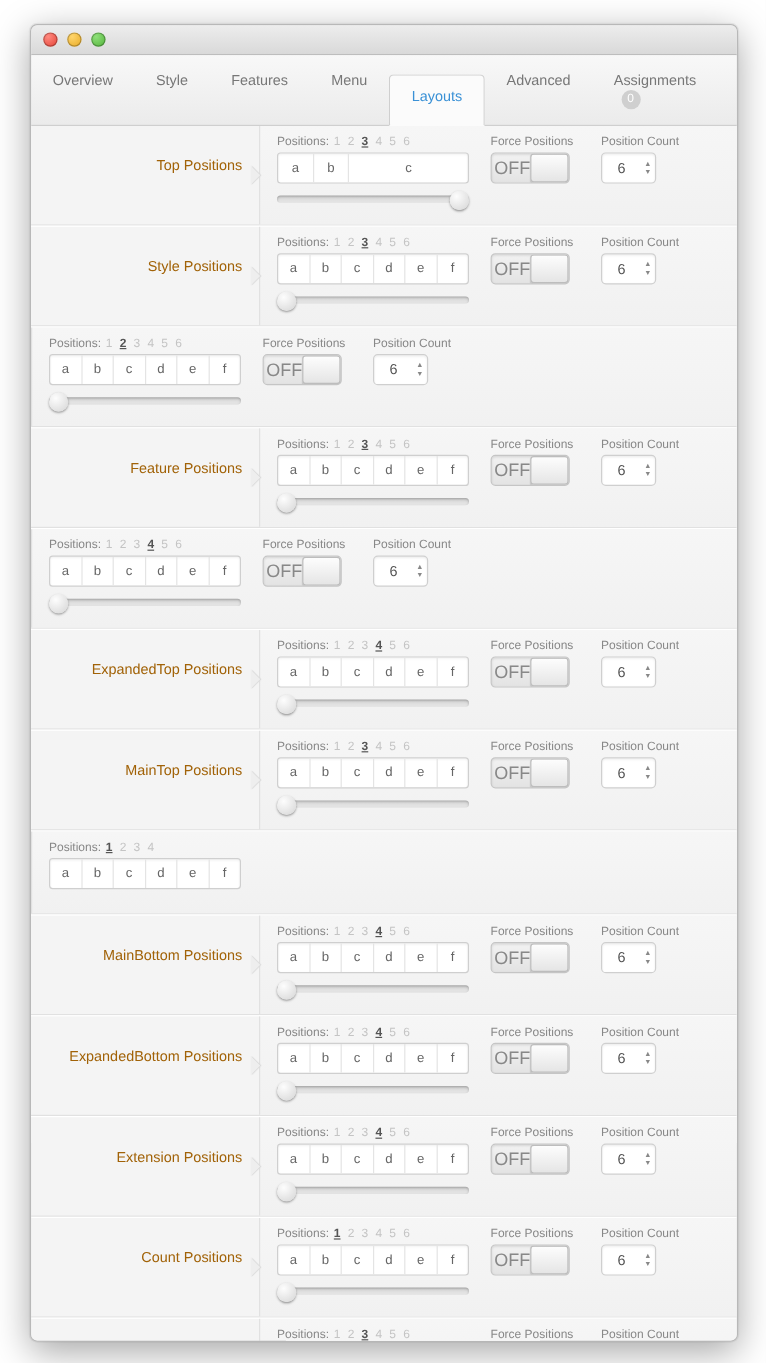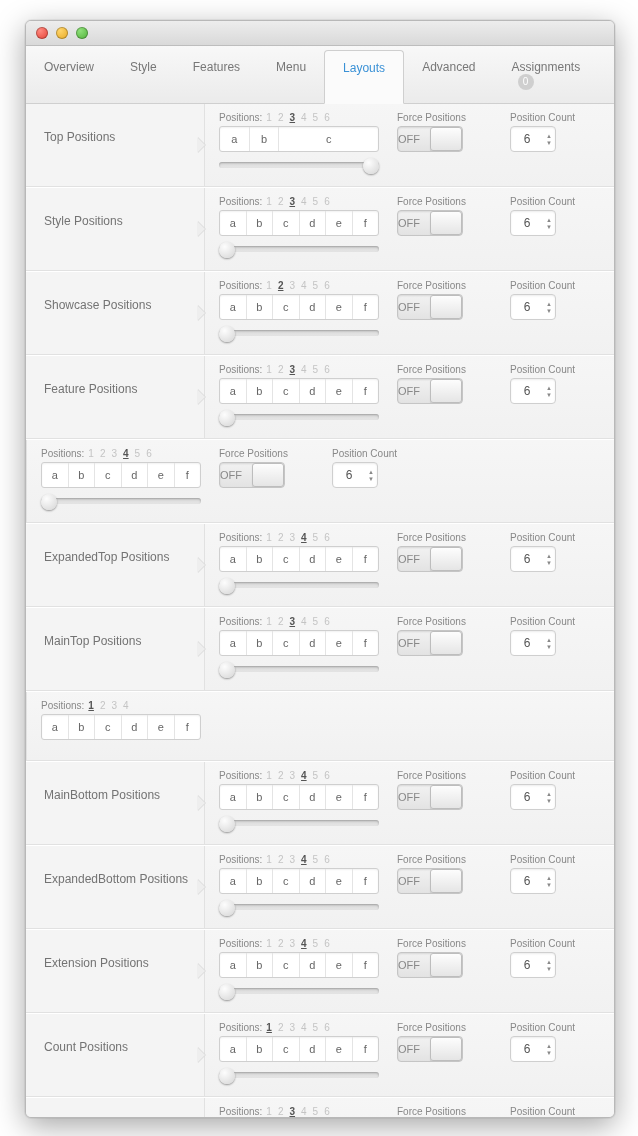--- a/index.html
+++ b/index.html
@@ -5,44 +5,44 @@
   html,body{margin:0;padding:0;background:#fff;font-family:"Helvetica Neue",Helvetica,Arial,sans-serif;font-size:12px;color:#555;}
   .stage{width:638px;height:1136px;position:relative;padding:20px 25px;box-sizing:border-box;}
   .window{width:100%;height:100%;border:1px solid #b8b8b8;border-radius:6px;background:#f0f0f0;box-shadow:0 8px 30px rgba(0,0,0,.35),0 0 0 1px rgba(0,0,0,.05);overflow:hidden;display:flex;flex-direction:column;}
   .titlebar{height:24px;background:linear-gradient(#ededed,#d9d9d9);border-bottom:1px solid #bdbdbd;display:flex;align-items:center;padding-left:10px;gap:8px;}
   .tl-btn{width:12px;height:12px;border-radius:50%;box-shadow:inset 0 0 0 1px rgba(0,0,0,.25);}
   .tl-close{background:radial-gradient(circle at 35% 30%,#ff8a80,#e33e32);}
   .tl-min{background:radial-gradient(circle at 35% 30%,#ffd56b,#e6a823);}
   .tl-max{background:radial-gradient(circle at 35% 30%,#8fe07a,#4fb037);}
   .tabs{display:flex;background:linear-gradient(#f8f8f8,#ebebeb);border-bottom:1px solid #cfcfcf;padding:0;}
   .tab{padding:14px 18px 13px;color:#777;cursor:pointer;position:relative;}
-  .tab.active{color:#3a91d6;background:#fbfbfb;border:1px solid #cfcfcf;border-bottom-color:#fbfbfb;border-radius:4px 4px 0 0;margin-bottom:-1px;margin-top:4px;padding-top:10px;}
+  .tab.active{color:#3a91d6;background:#fbfbfb;border:1px solid #cfcfcf;border-bottom-color:#fbfbfb;border-radius:4px 4px 0 0;margin-bottom:-1px;margin-top:16px;padding-top:10px;}
   .tab .badge{display:inline-block;min-width:16px;height:16px;line-height:16px;font-size:10px;text-align:center;background:#cfcfcf;color:#fff;border-radius:50%;margin-left:6px;}
   .body{flex:1;overflow:auto;background:#f4f4f4;}
   .row{display:flex;border-bottom:1px solid #e1e1e1;border-top:1px solid #fff;min-height:68px;}
   .row:first-child{border-top:none;}
-  .label-col{width:190px;box-sizing:border-box;padding:26px 14px 0 18px;color:#737373;position:relative;}
+  .label-col{width:190px;box-sizing:border-box;padding:26px 14px 0 18px;color:#a16207;position:relative;text-align:right;}
   .label-col::after{content:"";position:absolute;right:-1px;top:50%;margin-top:-8px;width:0;height:0;border-top:8px solid transparent;border-bottom:8px solid transparent;border-left:8px solid #eeeeee;filter:drop-shadow(1px 0 0 #d9d9d9);}
   .ctrl-col{flex:1;display:flex;padding:8px 14px 14px 14px;border-left:1px solid #e1e1e1;background:linear-gradient(#f6f6f6,#f1f1f1);}
   .positions-block{width:160px;}
   .small-head{font-size:10px;color:#888;display:flex;align-items:center;gap:4px;margin-bottom:3px;}
   .small-head .nums{display:flex;gap:6px;color:#c4c4c4;}
   .small-head .nums span{cursor:default;}
   .small-head .nums .sel{color:#555;text-decoration:underline;font-weight:bold;}
   .boxrow{display:flex;border:1px solid #cfcfcf;border-radius:3px;background:#fff;height:24px;box-shadow:inset 0 1px 2px rgba(0,0,0,.06);overflow:hidden;}
   .boxrow .cell{display:flex;align-items:center;justify-content:center;border-right:1px solid #e4e4e4;font-size:11px;color:#666;box-sizing:border-box;}
   .boxrow .cell:last-child{border-right:none;}
   .slider{position:relative;height:14px;margin-top:6px;}
   .slider .track{position:absolute;left:0;right:0;top:4px;height:6px;border-radius:3px;background:linear-gradient(#d6d6d6,#e7e7e7);box-shadow:inset 0 1px 2px rgba(0,0,0,.25);}
   .slider .thumb{position:absolute;top:0;width:16px;height:16px;border-radius:50%;background:radial-gradient(circle at 35% 30%,#fdfdfd,#d5d5d5);box-shadow:0 1px 2px rgba(0,0,0,.4);margin-left:-8px;}
   .force-block{width:90px;margin-left:18px;}
   .toggle{width:64px;height:24px;border:1px solid #c5c5c5;border-radius:4px;background:linear-gradient(#f2f2f2,#e3e3e3);display:flex;align-items:center;box-shadow:inset 0 1px 2px rgba(0,0,0,.12);overflow:hidden;}
-  .toggle .lbl{width:32px;font-size:11px;color:#888;text-align:left;}
+  .toggle .lbl{width:32px;font-size:15px;color:#888;text-align:right;}
   .toggle .knob{width:30px;height:22px;border:1px solid #bdbdbd;border-radius:3px;background:linear-gradient(#fdfdfd,#e5e5e5);box-shadow:0 1px 1px rgba(0,0,0,.15);}
-  .count-block{width:90px;margin-left:23px;}
+  .count-block{width:90px;margin-left:2px;}
   .stepper{width:44px;height:24px;border:1px solid #cfcfcf;border-radius:4px;background:#fff;display:flex;align-items:center;box-shadow:inset 0 1px 2px rgba(0,0,0,.08);}
   .stepper .val{flex:1;text-align:center;color:#555;}
   .stepper .arrows{width:12px;display:flex;flex-direction:column;align-items:center;gap:1px;color:#888;font-size:6px;line-height:6px;}
   .body::-webkit-scrollbar{width:0;}
 </style>
 </head>
 <body>
 
 <div class="stage">
   <div class="window">
@@ -154,21 +154,20 @@
                 <div class="val">6</div>
                 <div class="arrows">
                   <span>▲</span>
                   <span>▼</span>
                 </div>
               </div>
             </div>
           </div>
         </div>
         <div class="row">
-          <div class="label-col"><span>Showcase Positions</span></div>
           <div class="ctrl-col">
             <div class="positions-block">
               <div class="small-head">
                 <span>Positions:</span>
                 <span class="nums">
                   <span>1</span>
                   <span class="sel">2</span>
                   <span>3</span>
                   <span>4</span>
                   <span>5</span>

